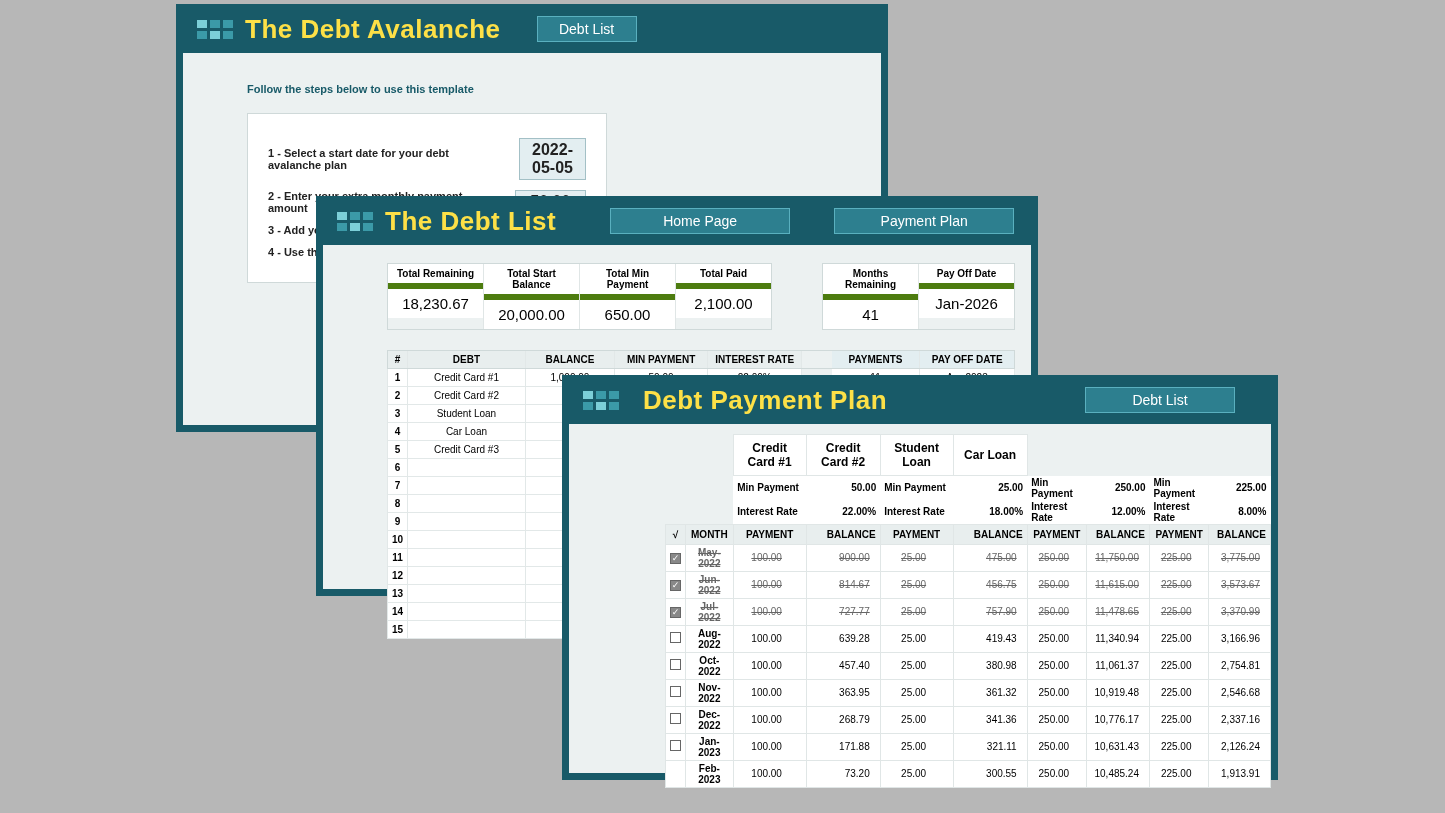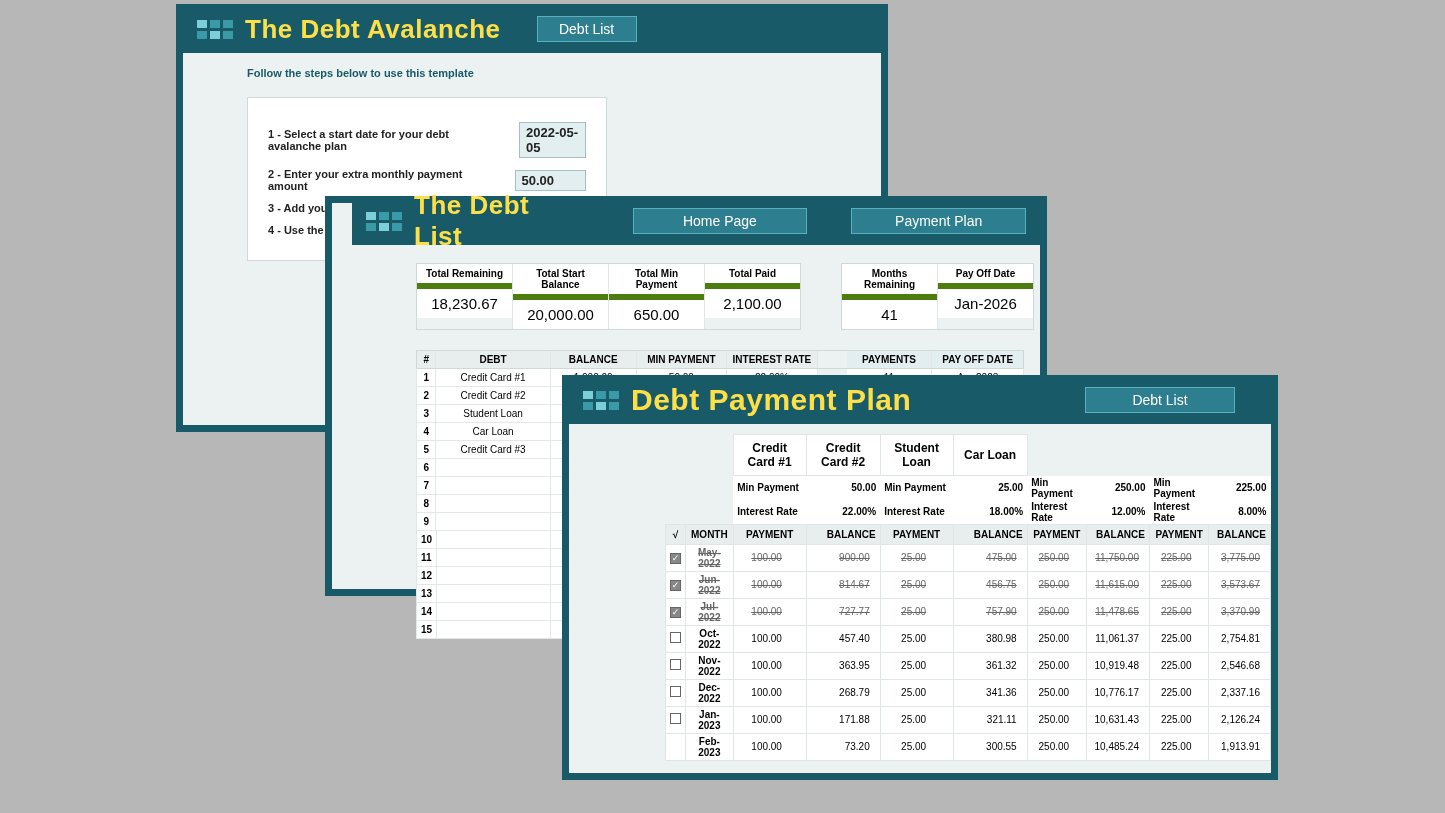--- a/index.html
+++ b/index.html
@@ -41,36 +41,37 @@
   .btn {
     background: #2d7f8f;
     color: #fff;
     padding: 4px 20px;
     border: 1px solid #5ab0bf;
     font-size: 14px;
     cursor: pointer;
     text-align: center;
   }
   .body { padding: 14px 16px; }
-  .subhead { color: #185a68; font-size: 11px; font-weight: bold; }
+  .subhead { color: #185a68; font-size: 11px; font-weight: bold; margin-top: 16px; }
   .stepbox {
     background: #fff;
     border: 1px solid #cfd9d9;
     margin-top: 18px;
     padding: 14px 20px;
     width: 360px;
   }
   .step { font-size: 11px; font-weight: bold; color: #222; margin: 10px 0; display: flex; justify-content: space-between; align-items: center; gap: 40px; }
   .inp {
     background: #e3eef1;
     border: 1px solid #a3c0c6;
-    font-size: 13px;
+    font-size: 16px;
     font-weight: bold;
     padding: 2px 6px;
     width: 80px;
+    text-align: center;
   }
   
   .summary { display: flex; gap: 20px; margin: 10px 0 0 48px; }
   .sumgroup { border: 1px solid #cfd9d9; display: flex; }
   .sumcol { border-right: 1px solid #e0e6e6; }
   .sumcol:last-child { border-right: none; }
   .sumhead { background: #fff; border-bottom: 6px solid #4d7c0f; font-size: 10px; font-weight: bold; text-align: center; padding: 4px 8px; }
   .sumval { background: #fff; font-size: 15px; text-align: center; padding: 6px 8px; }
   .table { margin: 20px 0 0 48px; }
   .thead { display: flex; background: #e8eeee; border: 1px solid #cfd9d9; font-size: 10px; font-weight: bold; }
@@ -138,21 +139,21 @@
       <div class="step">
           <span>3 - Add your de</span>
         </div>
       <div class="step">
           <span>4 - Use the pay</span>
         </div>
     </div>
   </div>
 </div>
 
-<div class="window" style="left:325px; top:196px; width:722px; height:400px;padding-left:20px;">
+<div class="window" style="left:316px; top:196px; width:722px; height:400px;">
   <div class="header">
     <div class="logo">
         <span class="lt"></span>
         <span></span>
         <span></span>
         <span></span>
         <span class="lt"></span>
         <span></span>
       </div>
     <div class="title" style="font-size:26px;">The Debt List</div>
@@ -365,21 +366,21 @@
 <div class="window" style="left:562px; top:375px; width:716px; height:405px;">
   <div class="header">
     <div class="logo">
         <span class="lt"></span>
         <span></span>
         <span></span>
         <span></span>
         <span class="lt"></span>
         <span></span>
       </div>
-    <div class="title" style="font-size:30px;">Debt Payment Plan</div>
+    <div class="title" style="font-size:26px;margin-left:12px;">Debt Payment Plan</div>
     <div style="flex:1"></div>
     <div class="btn" style="width:150px;">Debt List</div>
     <div style="width:10px;"></div>
   </div>
   <div class="pp-body">
     <div style="margin-left:80px;">
     <div class="pp-table" id="w3-table">
           <div class="pp-row pp-hdr">
             <div class="pp-chk" style="border:none;background:transparent"></div>
             <div class="pp-month" style="border:none;background:transparent"></div>
@@ -455,20 +456,32 @@
             <div class="pp-bal">727.77</div>
             <div class="pp-pay">25.00</div>
             <div class="pp-bal">757.90</div>
             <div class="pp-pay">250.00</div>
             <div class="pp-bal">11,478.65</div>
             <div class="pp-pay">225.00</div>
             <div class="pp-bal">3,370.99</div>
           </div>
           <div class="pp-row pp-data">
             <div class="pp-chk"><span class="chk"></span></div>
+            <div class="pp-month">Aug-2022</div>
+            <div class="pp-pay">100.00</div>
+            <div class="pp-bal">639.28</div>
+            <div class="pp-pay">25.00</div>
+            <div class="pp-bal">419.43</div>
+            <div class="pp-pay">250.00</div>
+            <div class="pp-bal">11,340.94</div>
+            <div class="pp-pay">225.00</div>
+            <div class="pp-bal">3,166.96</div>
+          </div>
+          <div class="pp-row pp-data">
+            <div class="pp-chk"><span class="chk"></span></div>
             <div class="pp-month">Oct-2022</div>
             <div class="pp-pay">100.00</div>
             <div class="pp-bal">457.40</div>
             <div class="pp-pay">25.00</div>
             <div class="pp-bal">380.98</div>
             <div class="pp-pay">250.00</div>
             <div class="pp-bal">11,061.37</div>
             <div class="pp-pay">225.00</div>
             <div class="pp-bal">2,754.81</div>
           </div>

